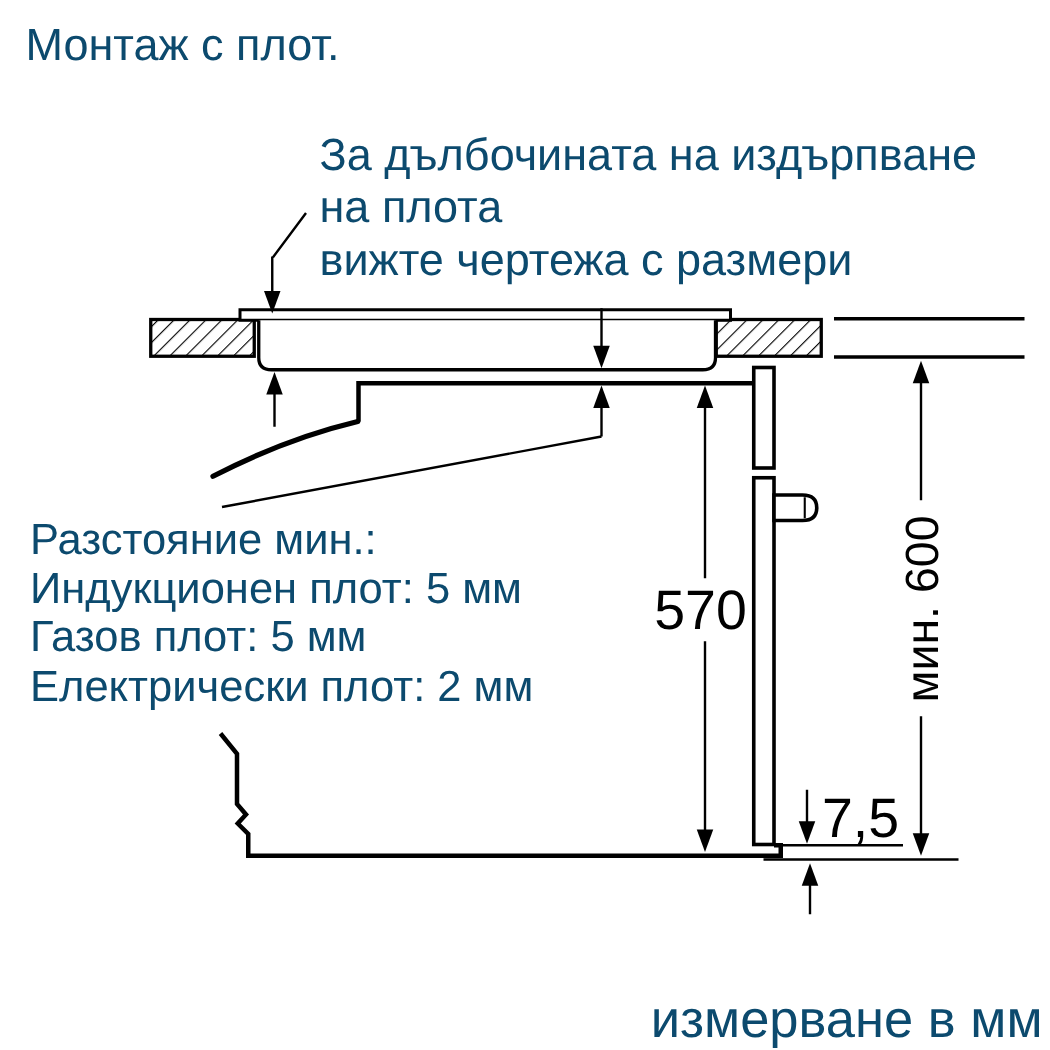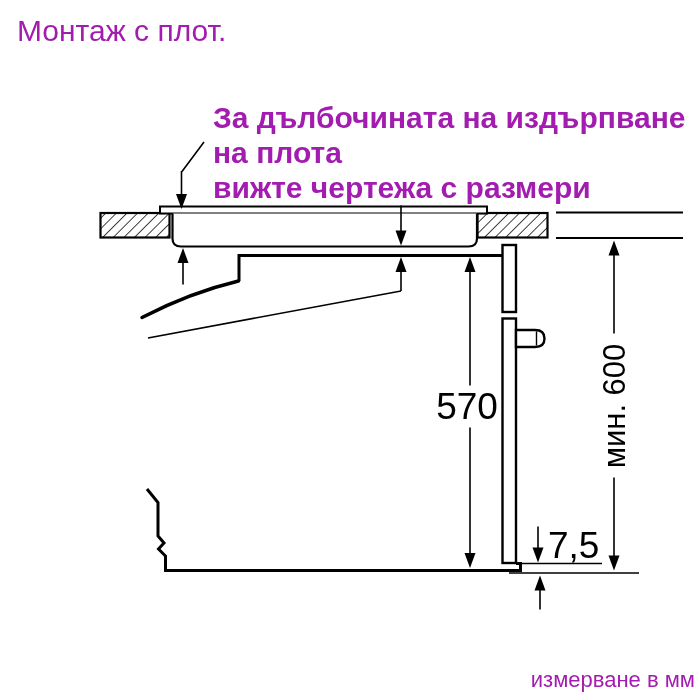--- a/index.html
+++ b/index.html
@@ -1,25 +1,25 @@
 <!DOCTYPE html>
 <html><head>
 <meta charset="utf-8">
 <style>
   html,body{margin:0;padding:0;background:#ffffff;}
   .stage{
     position:relative;width:700px;height:700px;background:#ffffff;overflow:hidden;
     font-family:"Liberation Sans",sans-serif;color:#000;
   }
   .stage svg{position:absolute;left:0;top:0;}
-  .txt{position:absolute;white-space:nowrap;color:#a21caf;}
+  .txt{position:absolute;white-space:nowrap;color:#0c4a6e;}
   .title{left:17px;top:14px;font-size:30px;line-height:34px;}
-  .annotation{left:213px;top:100px;font-size:30px;line-height:35px;font-weight:bold;}
+  .annotation{left:213px;top:86px;font-size:30px;line-height:35px;}
   .clearance{left:20px;top:344px;font-size:29px;line-height:32.5px;}
-  .footer{right:5px;top:663px;font-size:22px;line-height:34px;text-align:right;}
+  .footer{right:5px;top:663px;font-size:35px;line-height:34px;text-align:right;}
   .dimtext{font-family:"Liberation Sans",sans-serif;fill:#000;}
 </style>
 </head>
 <body>
 
 <div class="stage">
 
   <svg width="700" height="700" viewBox="0 0 700 700">
     <defs>
       <pattern id="hatch" width="7.5" height="7.5" patternUnits="userSpaceOnUse" patternTransform="rotate(45)">
@@ -93,15 +93,21 @@
   </svg>
 
   <div class="txt title">Монтаж с плот.</div>
 
   <div class="txt annotation">
     <div>За дълбочината на издърпване</div>
     <div>на плота</div>
     <div>вижте чертежа с размери</div>
   </div>
 
+  <div class="txt clearance">
+    <div>Разстояние мин.:</div>
+    <div>Индукционен плот: 5 мм</div>
+    <div>Газов плот: 5 мм</div>
+    <div>Електрически плот: 2 мм</div>
+  </div>
 
   <div class="txt footer">измерване в мм</div>
 </div>
 
 </body></html>

